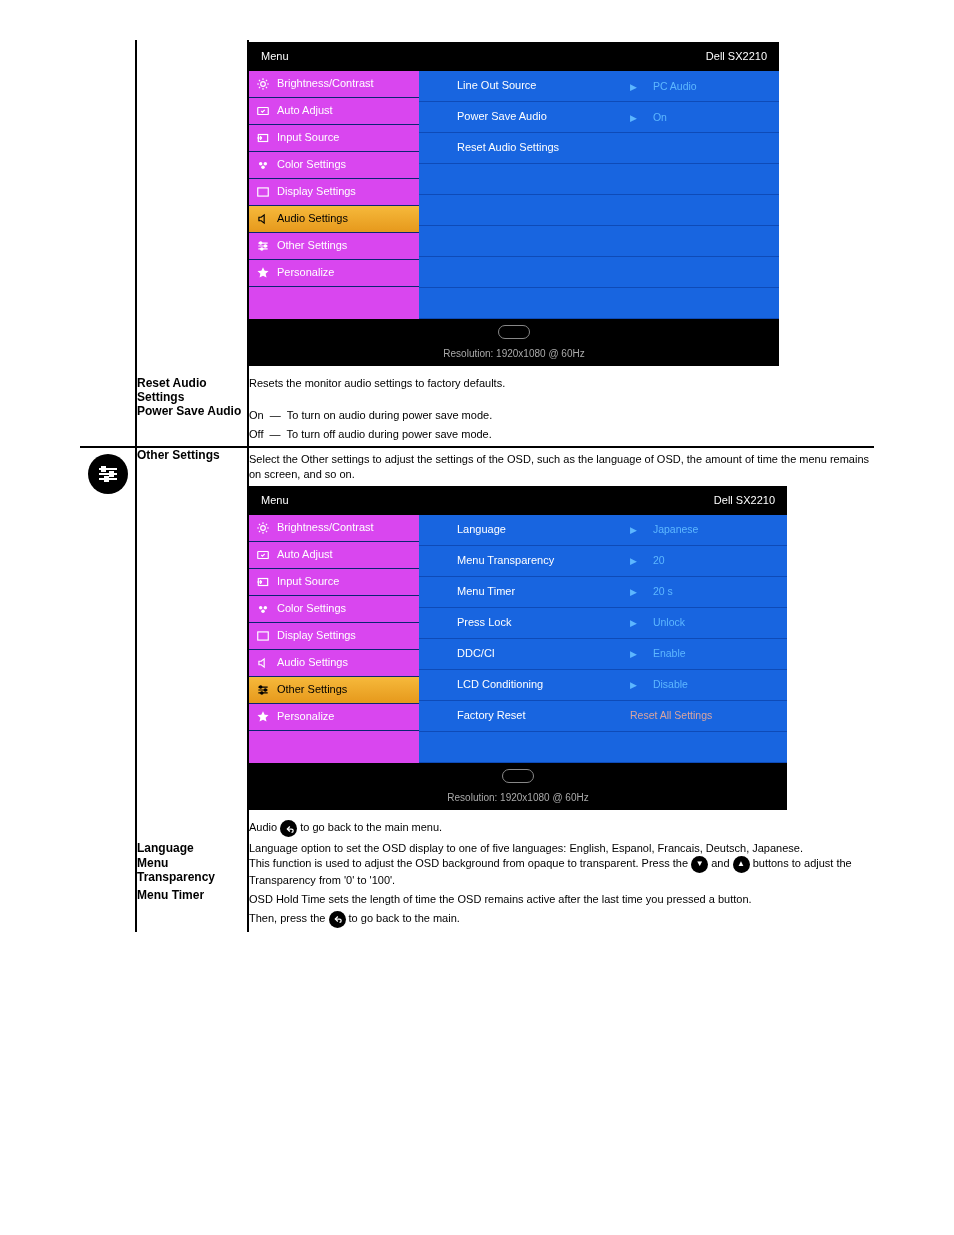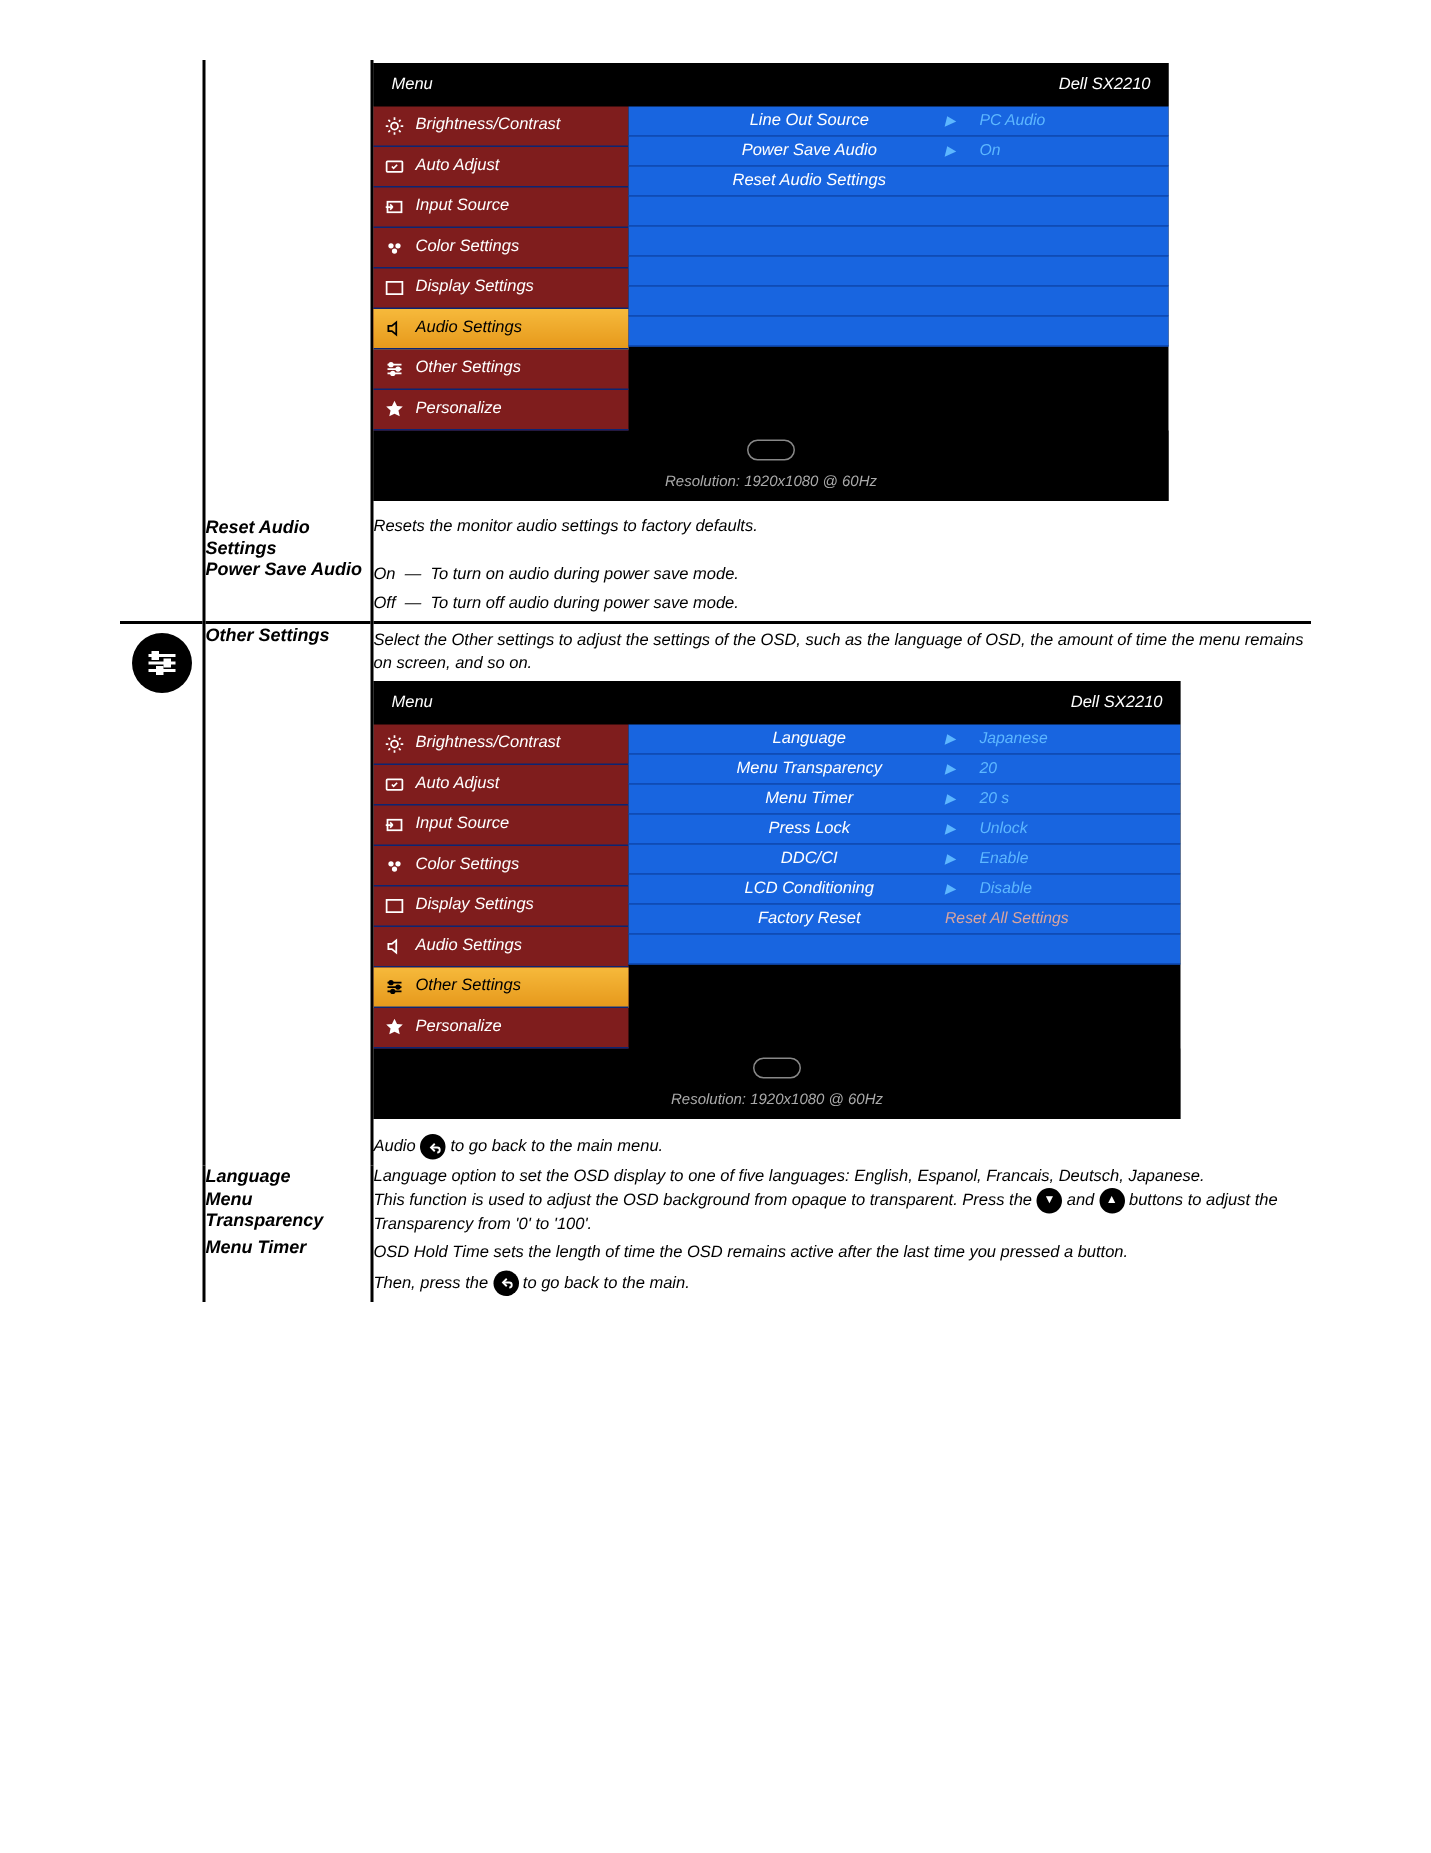--- a/index.html
+++ b/index.html
@@ -1,40 +1,40 @@
 <!DOCTYPE html>
 <html><head>
 <meta charset="utf-8">
 <style>
   * { box-sizing: border-box; margin: 0; padding: 0; }
   body { font-family: Arial, sans-serif; background: #fff; width: 954px; }
   .page { position: relative; padding: 40px 80px 80px 80px; }
 
-  table.layout { border-collapse: collapse; width: 100%; font-style: italic; }
+  table.layout { border-collapse: collapse; width: 100%; }
   table.layout td { vertical-align: top; border-right: 2px solid #000; padding: 0; }
   table.layout td:last-child { border-right: none; }
   .sep-row td { border-top: 2px solid #000; }
 
   .icon-col { width: 56px; padding: 0 6px; }
   .label-col { width: 112px; padding: 6px; font-size: 12px; font-weight: bold; }
   .content-col { padding: 6px 0 6px 18px; font-size: 11px; line-height: 1.35; }
 
   .sliders-circ { width:40px; height:40px; border-radius:50%; background:#000; display:flex; align-items:center; justify-content:center; margin:6px auto; }
   .sliders-circ svg { width:24px; height:24px; }
 
   
   .osd { width:530px; background:#000; color:#fff; margin:2px 0 10px 0; font-size:11px; }
   .osd-header { display:flex; justify-content:space-between; padding:7px 12px; background:#000; }
   .osd-body { display:flex; }
-  .osd-side { width:170px; background:#7f1d1d; }
+  .osd-side { width:170px; background:#d946ef; }
   .osd-side .mi { display:flex; align-items:center; gap:6px; padding:5px 6px; height:27px; border-bottom:1px solid #0b2573; }
   .osd-side .mi.sel { background:linear-gradient(#F6B93B,#E6991C); color:#000; }
   .osd-side .mi .ic { width:16px; display:flex; justify-content:center; }
   .osd-right { flex:1; }
-  .osd-right .row { display:flex; align-items:center; height:20px; border-bottom:1px solid #0e4bb8; background:#1865E0; padding-left:38px; gap:8px;text-align:center; }
+  .osd-right .row { display:flex; align-items:center; height:31px; border-bottom:1px solid #0e4bb8; background:#1865E0; padding-left:38px; gap:8px; }
   .osd-right .row .opt { width:165px; color:#fff; }
   .osd-right .row .val { color:#5DB7FF; display:flex; align-items:center; gap:14px; font-size:10.5px; }
   .osd-right .row .val .tri { color:#5DB7FF; }
   .osd-right .row .val.light { color:#D9A5A0; }
   .osd-foot { background:#000; padding:6px 8px; display:flex; align-items:center; gap:8px; color:#aaa; font-size:10px;flex-direction:column; }
   .energy { width:32px; height:14px; border:1px solid #888; border-radius:8px; display:inline-block; }
 
   .osd2 { width:538px; overflow:hidden; }
 
   

